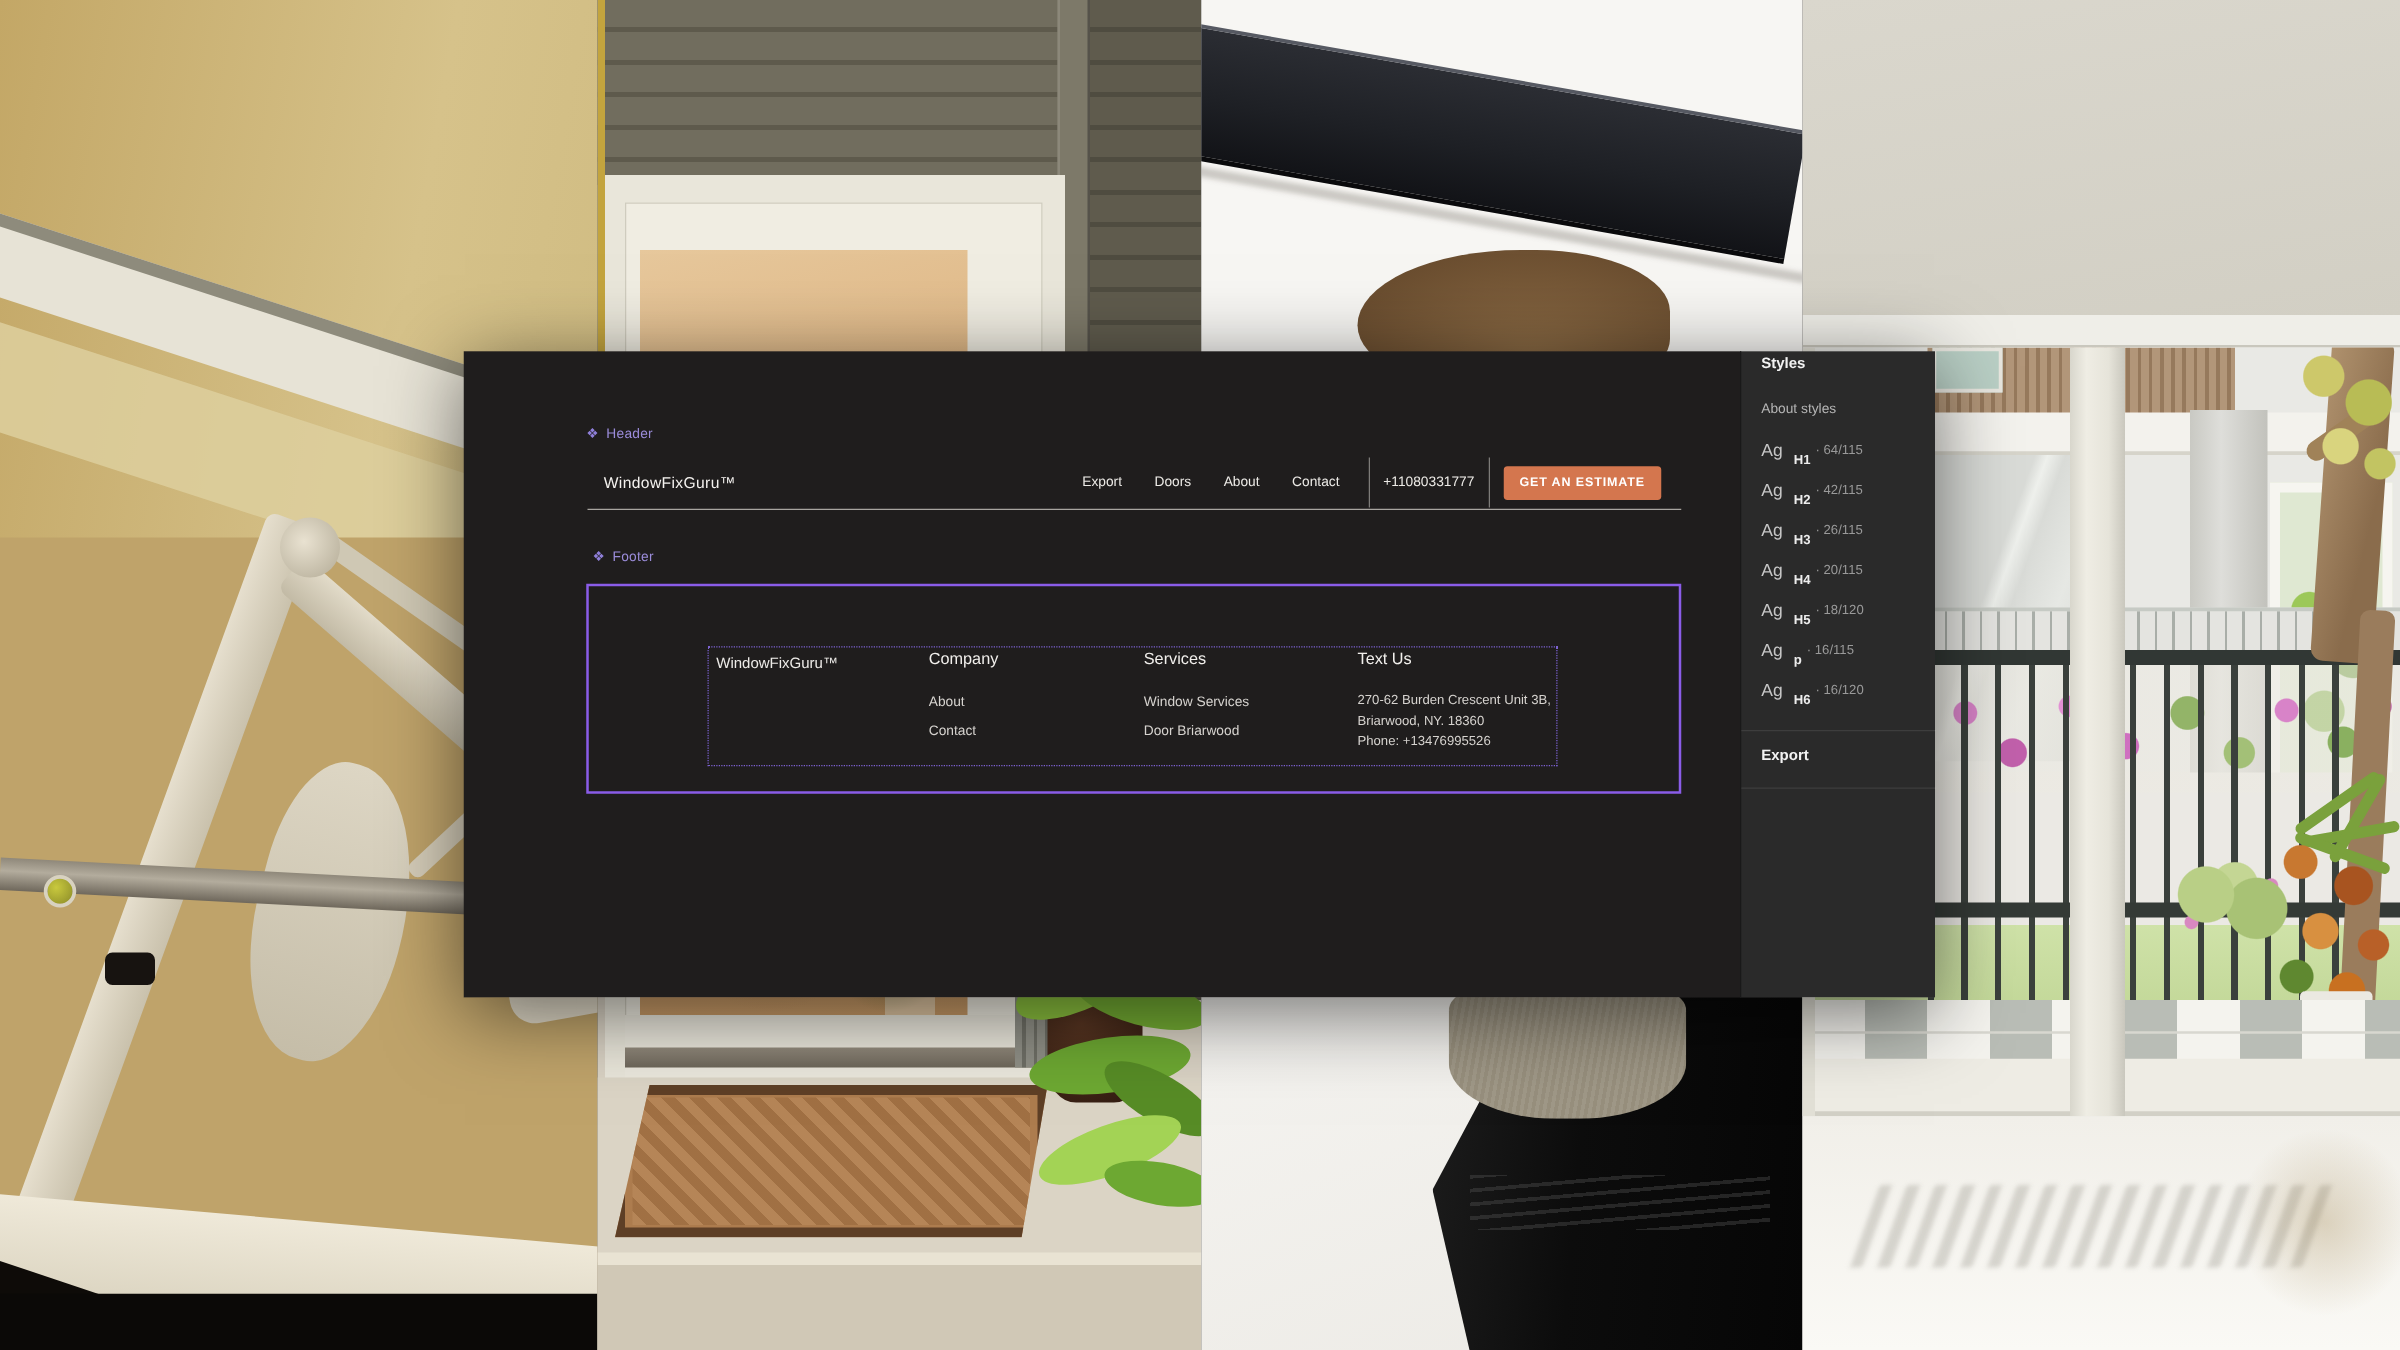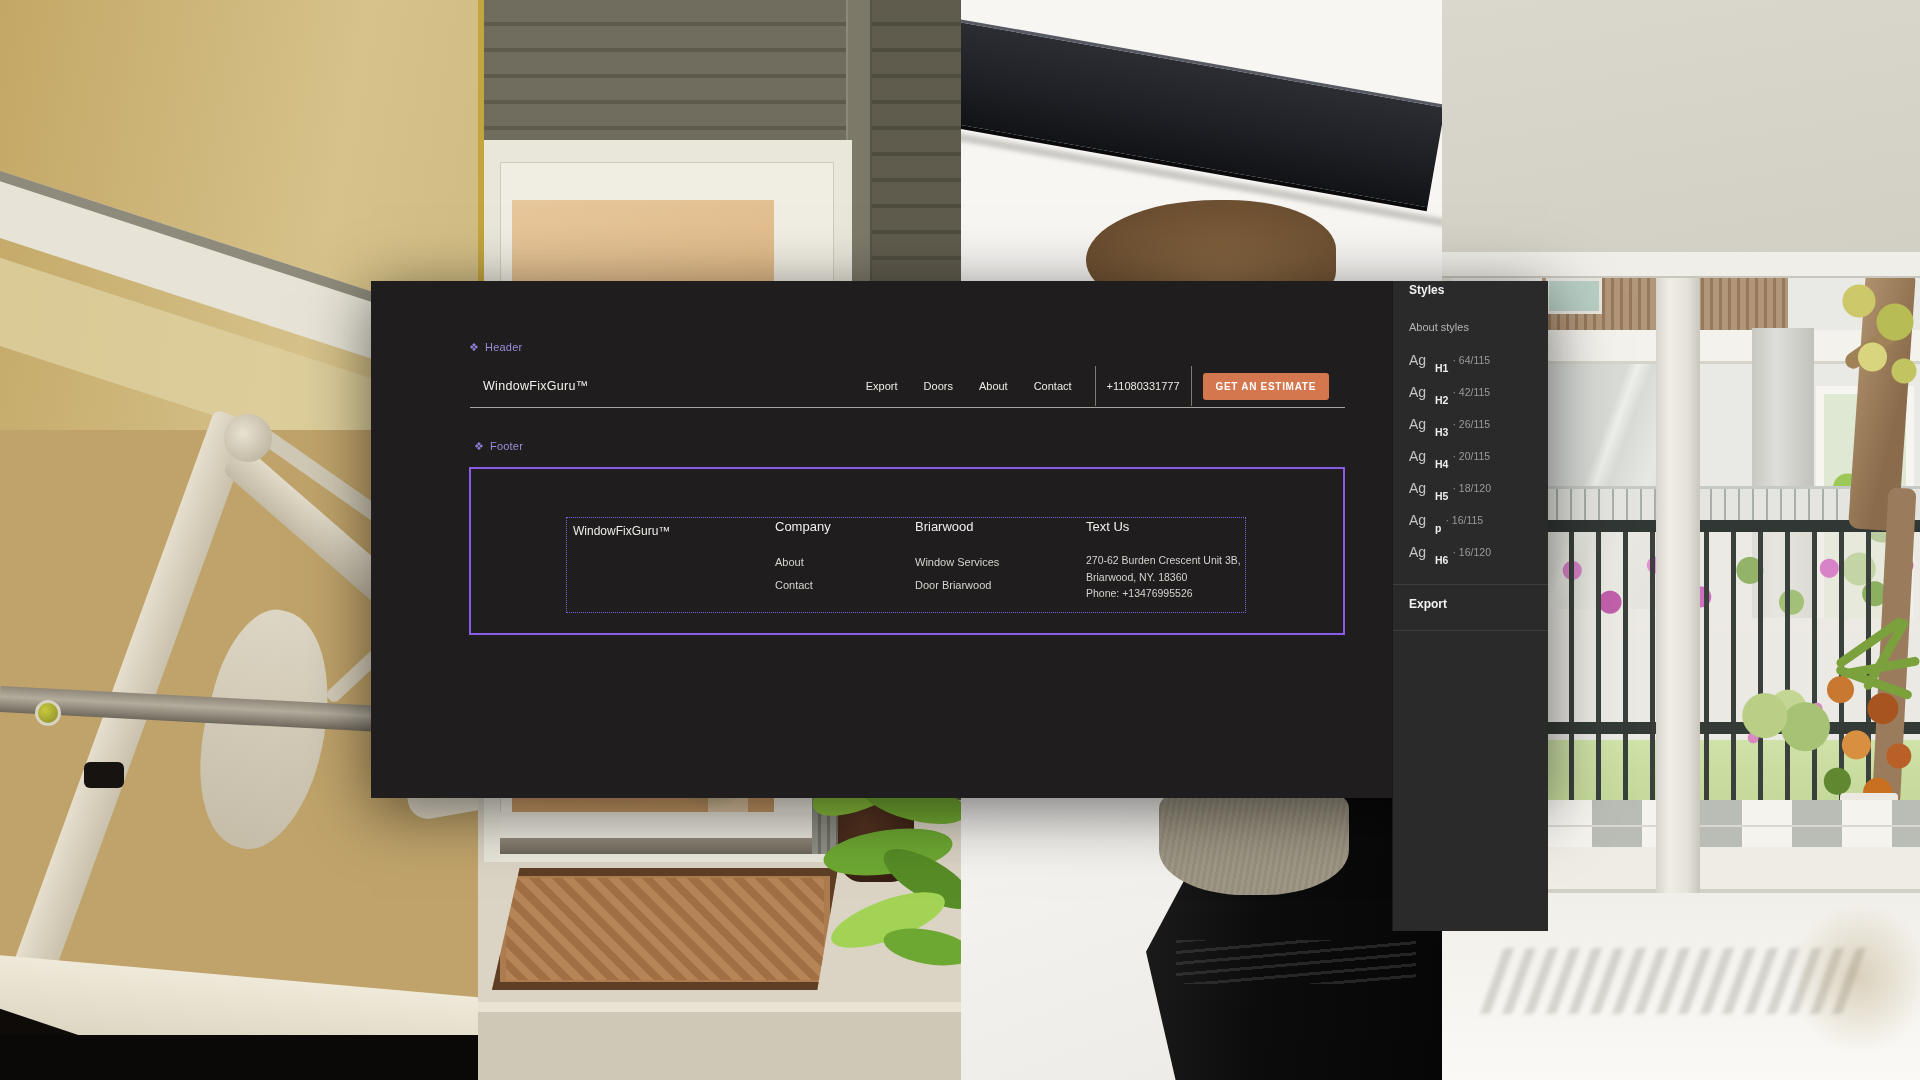--- a/index.html
+++ b/index.html
@@ -190,21 +190,21 @@
   .p4-refl { position:absolute; left:50px; top:55px; width:370px; height:66px;
     background:repeating-linear-gradient(90deg,rgba(160,158,148,.38) 0 10px,transparent 10px 22px);
     transform:skewX(-20deg); filter:blur(2px); }
   .p4-plrefl { position:absolute; right:-10px; top:10px; width:140px; height:150px; border-radius:50%;
     background:radial-gradient(closest-side,rgba(150,120,60,.28),transparent); }
 
   
   #figma { position:absolute; left:371px; top:281px; width:1177px; height:517px;
     box-shadow:0 12px 60px rgba(0,0,0,.55); }
   #fig-canvas { position:absolute; left:0; top:0; width:1021px; height:517px; background:#1f1d1d; }
-  #fig-panel { position:absolute; left:1021px; top:0; width:156px; height:650px; background:#2a2a2a;
+  #fig-panel { position:absolute; left:1021px; top:0; width:156px; height:517px; background:#2a2a2a;
     border-left:1px solid #191919; }
 
   .section-label { position:absolute; display:flex; align-items:center; gap:6px;
     font-size:11px; color:#9b8cda; letter-spacing:.2px; }
   .section-label .cmp { font-size:11px; color:#8f7fd9; line-height:1; }
   #header-label { left:98px; top:60px; }
   #footer-label { left:103px; top:159px; }
 
   #header-frame { position:absolute; left:99px; top:84px; width:875px; height:43px;
     border-bottom:1px solid #a8a5a0; display:flex; align-items:center; padding:0 16px 0 13px; }
@@ -218,21 +218,21 @@
 
   #footer-frame { position:absolute; left:98px; top:186px; width:876px; height:168px;
     border:2px solid #8a5ce8; }
   #footer-dotted { position:absolute; left:95px; top:48px; width:680px; height:96px;
     border:1px dotted #7c62d2; }
   .fcol { position:absolute; top:0; }
   .fcol-title { font-size:13px; color:#f1efec; }
   .fcol-link { font-size:11px; color:#d6d3cf; }
   #fcol1 { left:6px; top:3px; }
   #fcol1 .brand { font-size:12px; color:#edebe8; }
-  #fcol2 { left:176px; top:1px;margin-left:32px; }
+  #fcol2 { left:176px; top:1px; }
   #fcol3 { left:348px; top:1px; }
   #fcol4 { left:519px; top:1px; }
   #fcol2 .fcol-link, #fcol3 .fcol-link { position:absolute; white-space:nowrap; }
   .addr { position:absolute; left:0; top:33px; font-size:10.5px; line-height:16.5px; color:#d6d3cf;
     white-space:nowrap; }
 
   
   .pnl-title { position:absolute; left:16px; font-size:12px; font-weight:bold; color:#f2f2f2; }
   #pnl-styles { top:2px; }
   .pnl-section { position:absolute; left:16px; top:40px; font-size:11px; color:#b5b5b5; }
@@ -385,21 +385,21 @@
         <div id="footer-dotted">
           <div id="fcol1" class="fcol">
             <span class="brand">WindowFixGuru™</span>
           </div>
           <div id="fcol2" class="fcol">
             <div class="fcol-title">Company</div>
             <span class="fcol-link" style="top:37px;">About</span>
             <span class="fcol-link" style="top:60px;">Contact</span>
           </div>
           <div id="fcol3" class="fcol">
-            <div class="fcol-title">Briarwood</div>
+            <div class="fcol-title">Services</div>
             <span class="fcol-link" style="top:37px;">Window Services</span>
             <span class="fcol-link" style="top:60px;">Door Briarwood</span>
           </div>
           <div id="fcol4" class="fcol">
             <div class="fcol-title">Text Us</div>
             <div class="addr">
               <div>270-62 Burden Crescent Unit 3B,</div>
               <div>Briarwood, NY. 18360</div>
               <div>Phone: +13476995526</div>
             </div>

